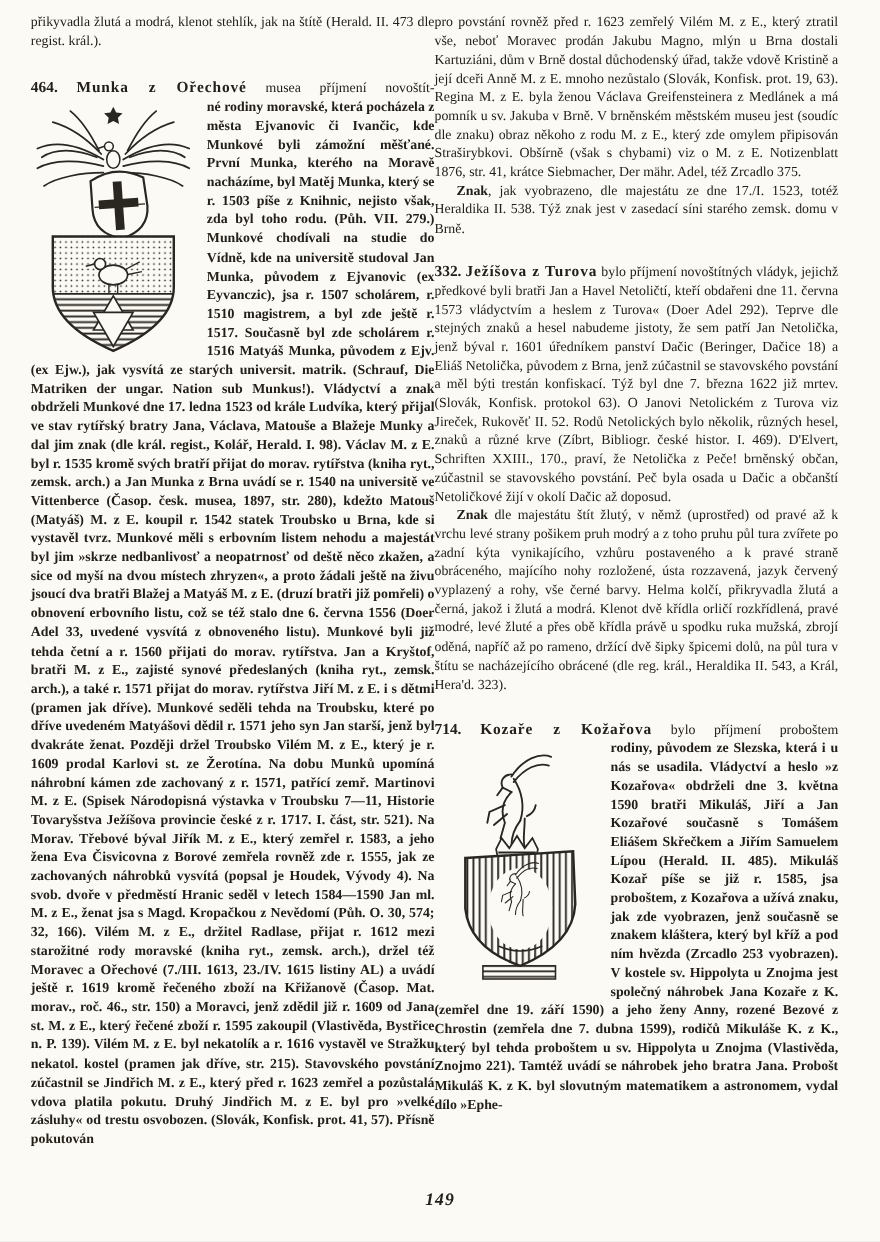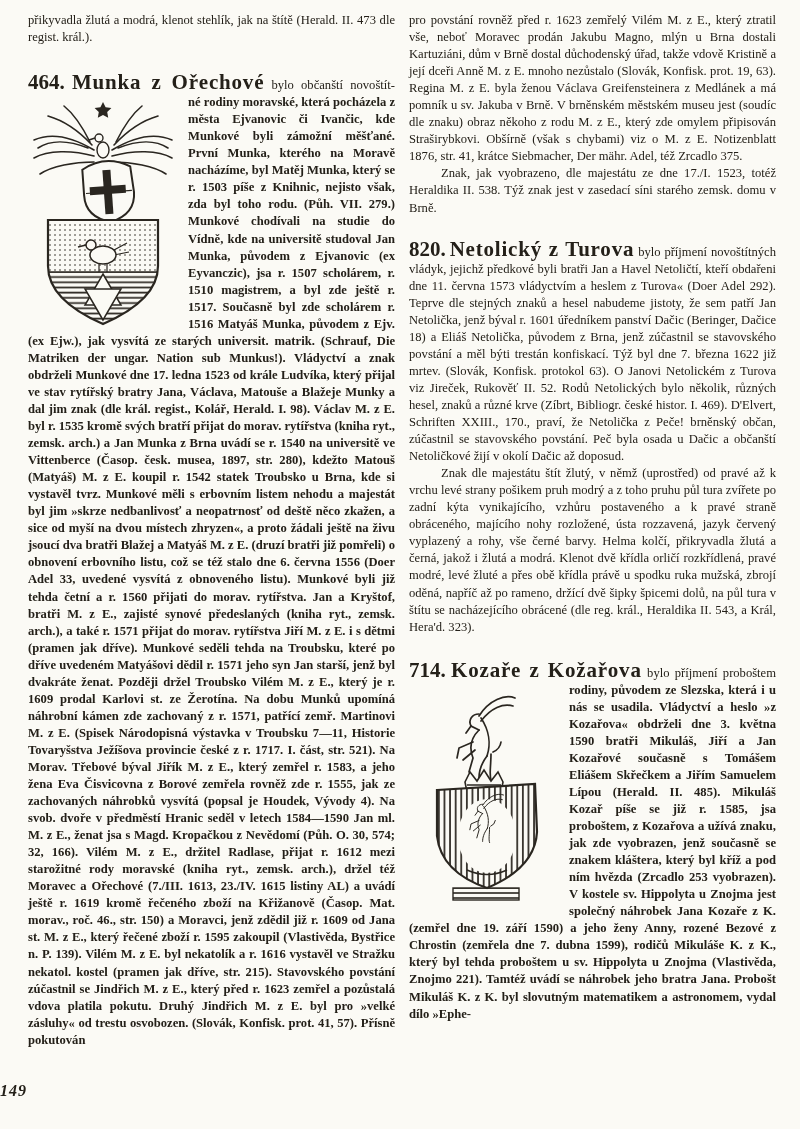--- a/index.html
+++ b/index.html
@@ -1,52 +1,52 @@
 <!DOCTYPE html>
 <html><head>
 <meta charset="utf-8">
 <style>
   html,body{margin:0;padding:0;background:#888;}
   .page{
     position:relative;width:800px;height:1129px;margin:0 auto;
     background:#fbfaf5;color:#242019;overflow:hidden;
     font-family:"Liberation Serif","DejaVu Serif",serif;
   }
-  .cols{display:flex;gap:14px;padding:12px 24px 0 28px;}
+  .cols{display:flex;padding:12px 24px 0 28px;}
   .col{width:367px;font-size:12.6px;line-height:17.05px;text-align:justify;}
   p{margin:0;}
   .sp26{margin-top:26px;}
   .sp22{margin-top:22px;}
   .sp24{margin-top:24px;}
   .entry-head{text-align:justify;text-align-last:justify;}
-  .enum,.etitle{font-weight:bold;font-size:21px;line-height:1;}
+  .enum,.etitle{font-weight:bold;font-size:14px;line-height:1;}
   .etitle{letter-spacing:0.8px;}
-  .b{font-weight:normal;margin-left:12px;}
+  .b{font-weight:bold;}
   .indent{text-indent:20px;}
   .entry-flow{overflow:visible;font-weight:bold;}
   .coa{float:left;margin:4px 10px 2px 0;}
   .coa svg{display:block;}
   .pagenum{
-    position:absolute;top:1082px;left:0;width:100%;text-align:left;
+    position:absolute;top:1082px;left:0;width:100%;text-align:center;
     font-size:16px;font-weight:bold;font-style:italic;letter-spacing:1px;
   }
 </style>
 </head>
 <body>
 
 <div class="page">
   <div class="cols">
 
     <div class="col">
       <p>přikyvadla žlutá a modrá, klenot stehlík, jak na štítě (Herald. II. 473 dle regist. král.).</p>
 
       <p class="entry-head sp26">
         <span class="enum">464.</span>
         <span class="etitle">Munka z Ořechové</span>
-        <span>bylo občanští novoštít-</span>
+        <span>musea příjmení novoštít-</span>
       </p>
 
       <div class="entry-flow">
         <div class="coa">
           <svg viewBox="0 0 150 230" width="150" height="230">
             <defs>
               <pattern id="m-dots" width="5" height="5" patternUnits="userSpaceOnUse">
                 <circle cx="2" cy="2" r="0.8" fill="#2a2620"></circle>
               </pattern>
               <pattern id="m-hl" width="6" height="5.2" patternUnits="userSpaceOnUse">
@@ -111,22 +111,22 @@
     </div>
 
     <div class="col">
       <p>pro povstání rovněž před r. 1623 zemřelý Vilém M. z E., který ztratil vše, neboť Moravec prodán Jakubu Magno, mlýn u Brna dostali Kartuziáni, dům v Brně dostal důchodenský úřad, takže vdově Kristině a její dceři Anně M. z E. mnoho nezůstalo (Slovák, Konfisk. prot. 19, 63). Regina M. z E. byla ženou Václava Greifensteinera z Medlánek a má pomník u sv. Jakuba v Brně. V brněnském městském museu jest (soudíc dle znaku) obraz někoho z rodu M. z E., který zde omylem připisován Straširybkovi. Obšírně (však s chybami) viz o M. z E. Notizenblatt 1876, str. 41, krátce Siebmacher, Der mähr. Adel, též Zrcadlo 375.</p>
 
       <p class="indent">
         <span class="b">Znak</span><span>, jak vyobrazeno, dle majestátu ze dne 17./I. 1523, totéž Heraldika II. 538. Týž znak jest v zasedací síni starého zemsk. domu v Brně.</span>
       </p>
 
       <p class="sp22">
-        <span class="enum">820.</span>
-        <span class="etitle">Netolický z Turova</span>
+        <span class="enum">332.</span>
+        <span class="etitle">Ježíšova z Turova</span>
         <span>bylo příjmení novoštítných vládyk, jejichž předkové byli bratři Jan a Havel Netoličtí, kteří obdařeni dne 11. června 1573 vládyctvím a heslem z Turova« (Doer Adel 292). Teprve dle stejných znaků a hesel nabudeme jistoty, že sem patří Jan Netolička, jenž býval r. 1601 úředníkem panství Dačic (Beringer, Dačice 18) a Eliáš Netolička, původem z Brna, jenž zúčastnil se stavovského povstání a měl býti trestán konfiskací. Týž byl dne 7. března 1622 již mrtev. (Slovák, Konfisk. protokol 63). O Janovi Netolickém z Turova viz Jireček, Rukověť II. 52. Rodů Netolických bylo několik, různých hesel, znaků a různé krve (Zíbrt, Bibliogr. české histor. I. 469). D'Elvert, Schriften XXIII., 170., praví, že Netolička z Peče! brněnský občan, zúčastnil se stavovského povstání. Peč byla osada u Dačic a občanští Netoličkové žijí v okolí Dačic až doposud.</span>
       </p>
 
       <p class="indent">
         <span class="b">Znak</span><span> dle majestátu štít žlutý, v němž (uprostřed) od pravé až k vrchu levé strany pošikem pruh modrý a z toho pruhu půl tura zvířete po zadní kýta vynikajícího, vzhůru postaveného a k pravé straně obráceného, majícího nohy rozložené, ústa rozzavená, jazyk červený vyplazený a rohy, vše černé barvy. Helma kolčí, přikryvadla žlutá a černá, jakož i žlutá a modrá. Klenot dvě křídla orličí rozkřídlená, pravé modré, levé žluté a přes obě křídla právě u spodku ruka mužská, zbrojí oděná, napříč až po rameno, držící dvě šipky špicemi dolů, na půl tura v štítu se nacházejícího obrácené (dle reg. král., Heraldika II. 543, a Král, Hera'd. 323).</span>
       </p>
 
       <p class="entry-head sp24">
         <span class="enum">714.</span>
         <span class="etitle">Kozaře z Kožařova</span>

